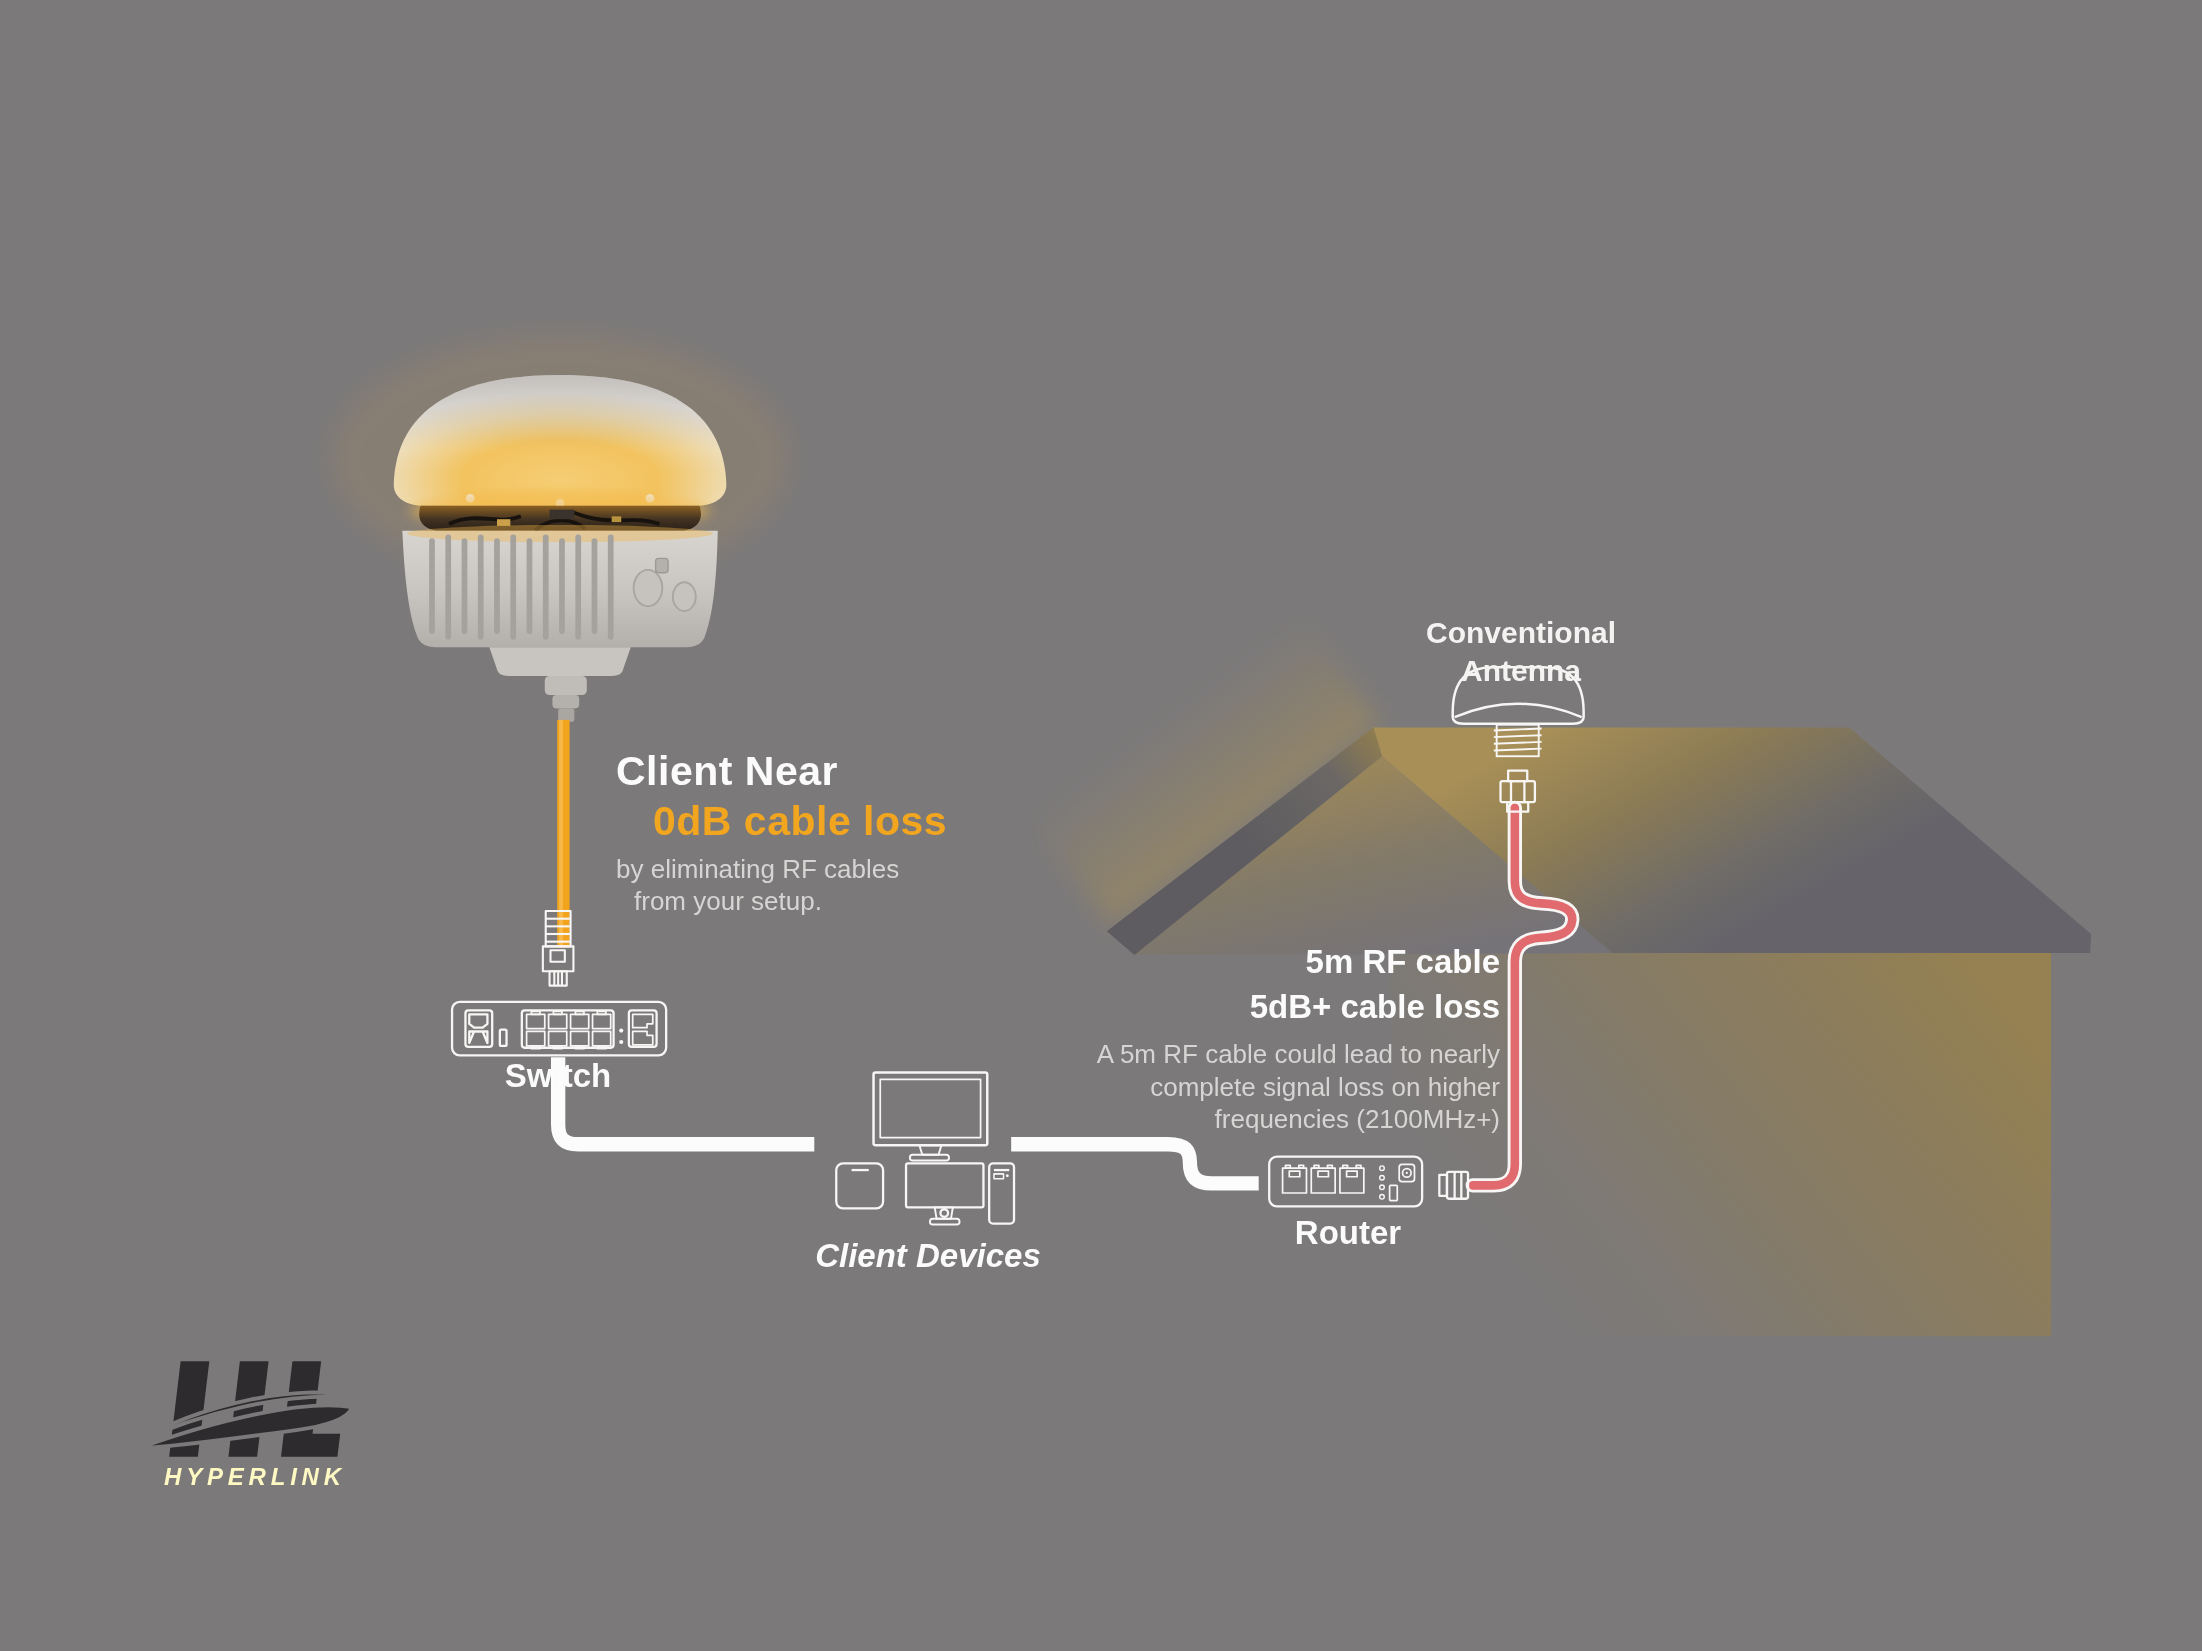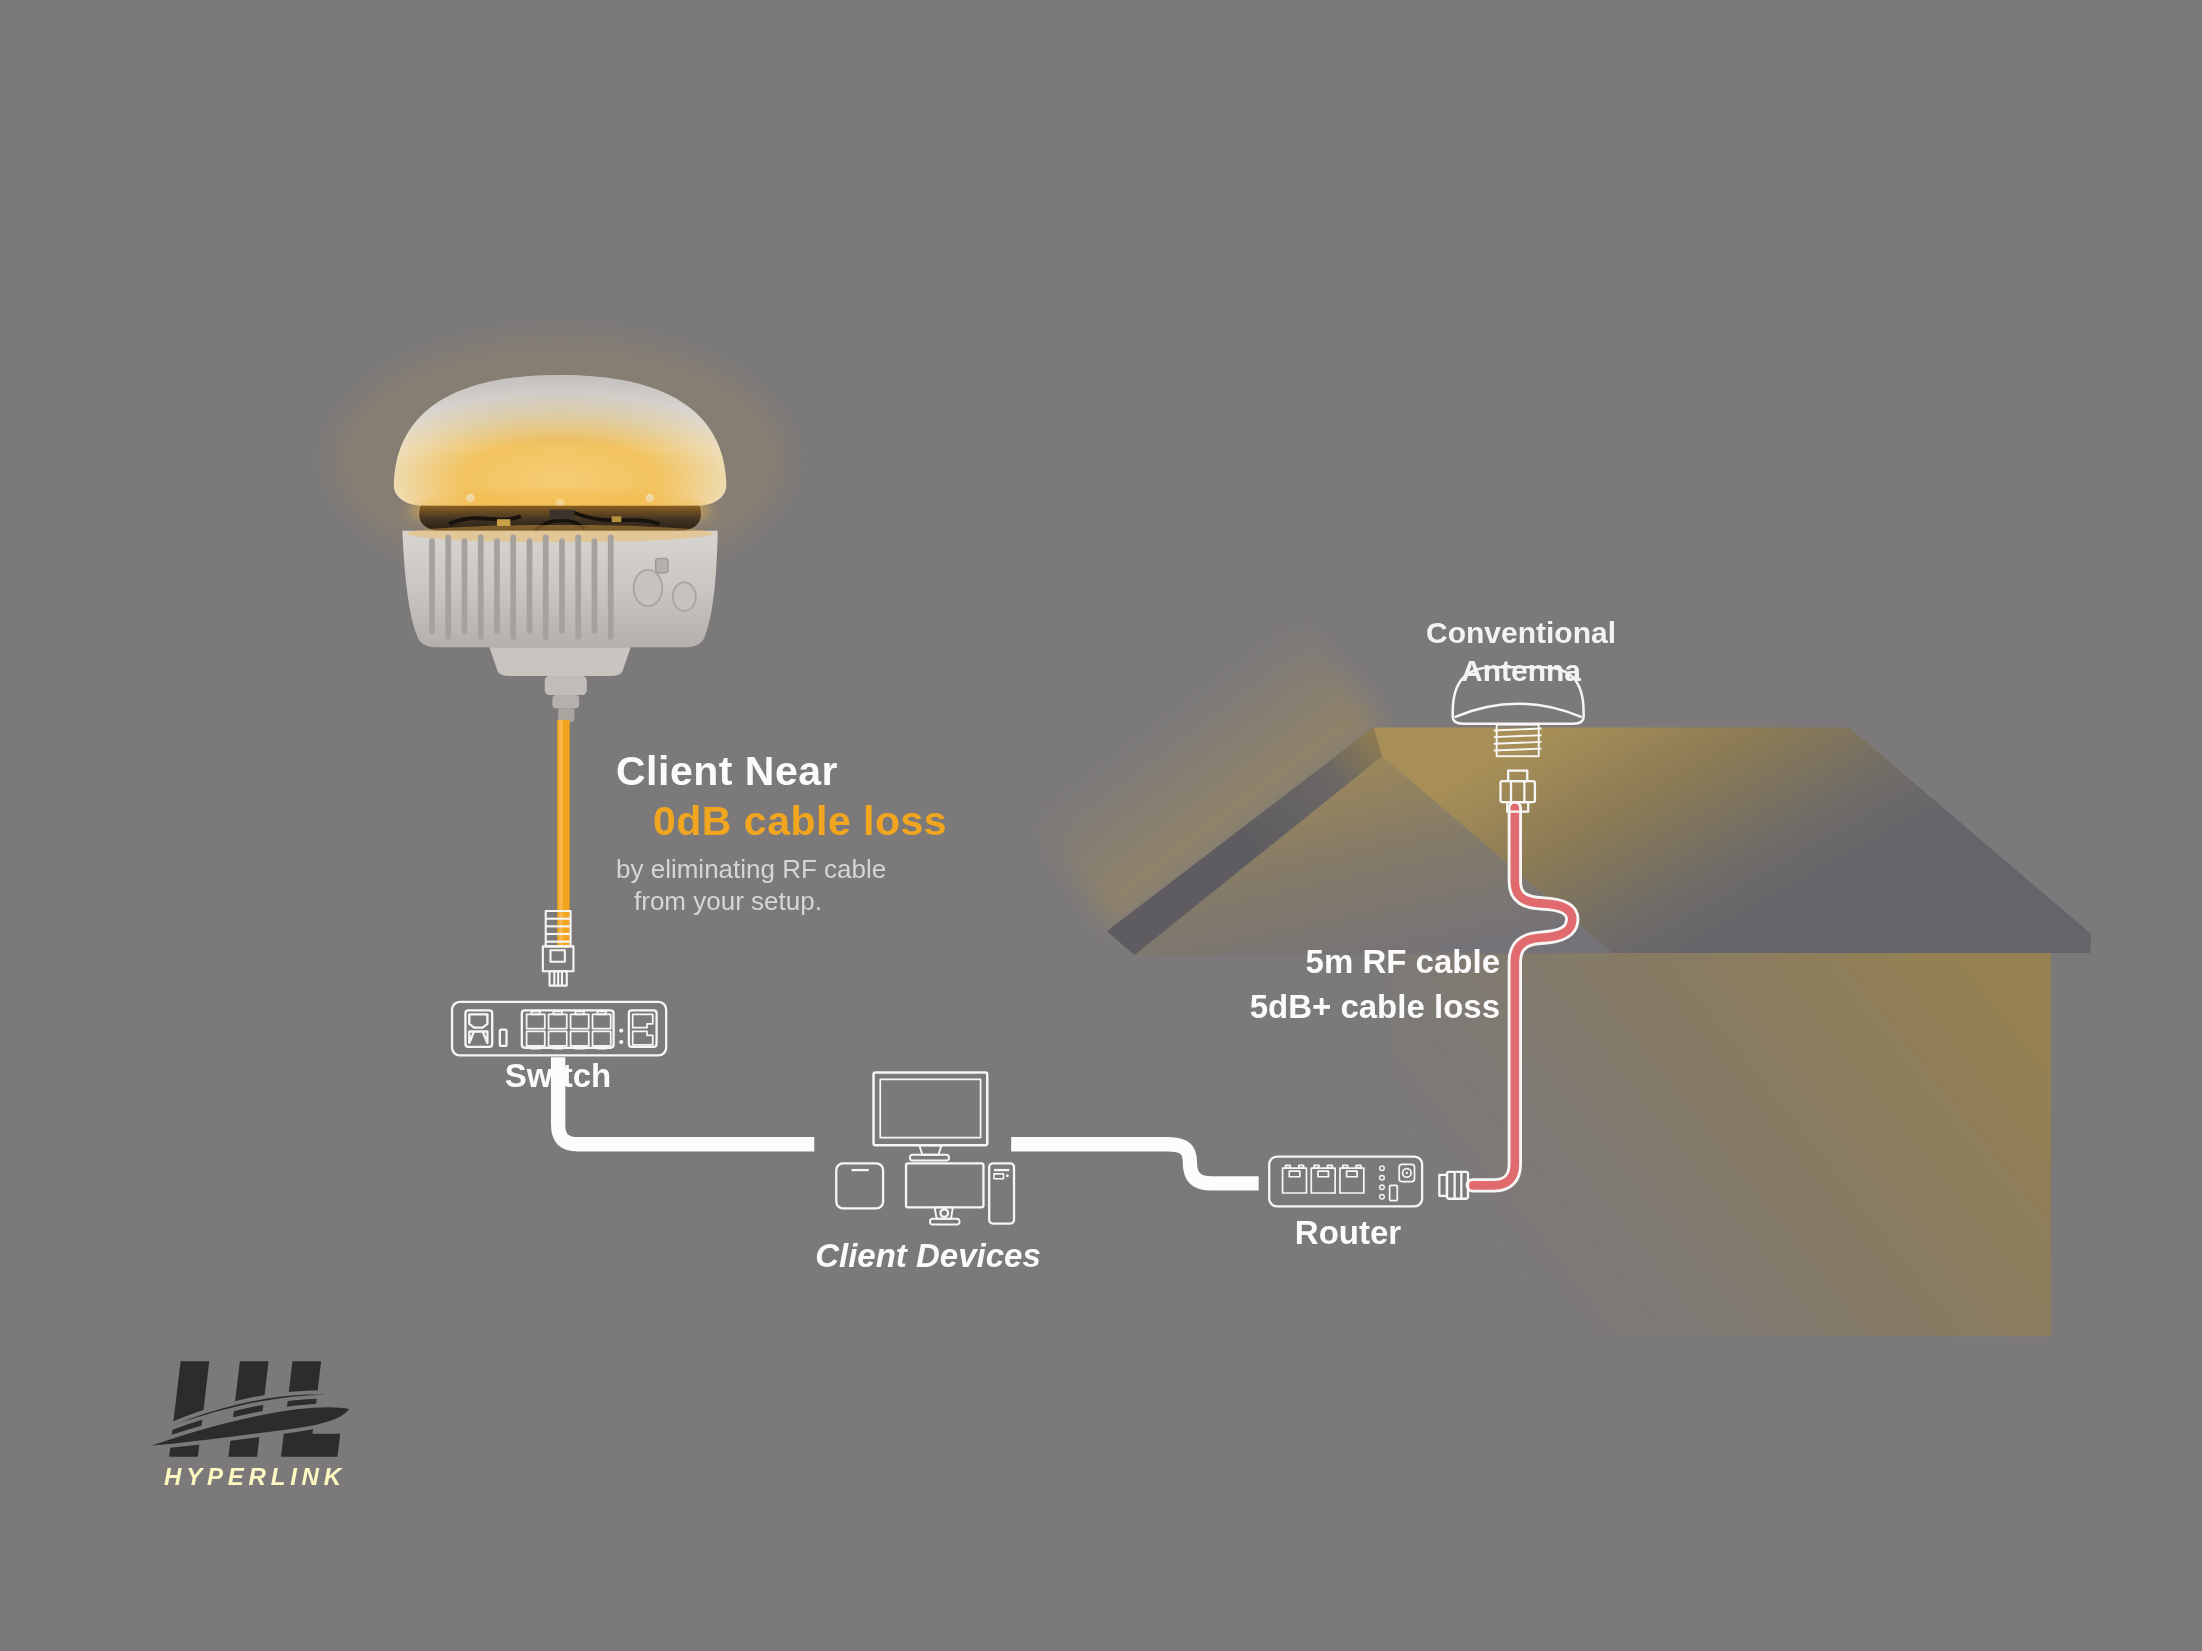--- a/index.html
+++ b/index.html
@@ -289,27 +289,28 @@
         <polygon points="81,6 111,6 99,106 69,106"></polygon>
         <polygon points="136,6 166,6 157,82 186,82 183,106 124,106"></polygon>
       </g>
       <path d="M-30,92 C40,60 130,38 196,44 C150,28 40,50 -30,92 Z" fill="#2d2b2d" stroke="#7b797a" stroke-width="4"></path>
       <path d="M-28,98 C60,66 150,46 198,54 C196,66 170,74 140,78 C90,85 20,94 -28,98 Z" fill="#2d2b2d" stroke="#7b797a" stroke-width="4"></path>
     </g>
   </svg>
 
   <div class="t headline" style="left:616px;top:748px;">Client Near</div>
   <div class="t headline orange" style="left:616px;top:798px;">0dB cable loss</div>
-  <div class="t body-txt" style="left:616px;top:853px;">by eliminating RF cable</div>
+  <div class="t body-txt" style="left:616px;top:853px;">by eliminating RF cables</div>
   <div class="t body-txt" style="left:616px;top:885px;margin-left:18px;">from your setup.</div>
 
   <div class="t dev-label" style="left:558px;top:1057px;">Switch</div>
   <div class="t dev-label" style="left:928px;top:1237px;font-style:italic;">Client Devices</div>
   <div class="t dev-label" style="left:1348px;top:1214px;">Router</div>
 
   <div class="t ant-label" style="left:1521px;top:614px;"><span>Conventional</span><br><span>Antenna</span></div>
 
   <div class="t rf-title" style="right:702px;top:939px;"><span>5m RF cable</span><br><span>5dB+ cable loss</span></div>
 
+  <div class="t rf-body" style="right:702px;top:1038px;"><span>A 5m RF cable could lead to nearly</span><br><span>complete signal loss on higher</span><br><span>frequencies (2100MHz+)</span></div>
 
   <div class="t brand-name" style="left:164px;top:1463px;">HYPERLINK</div>
 </div>
 
 
 </body></html>

